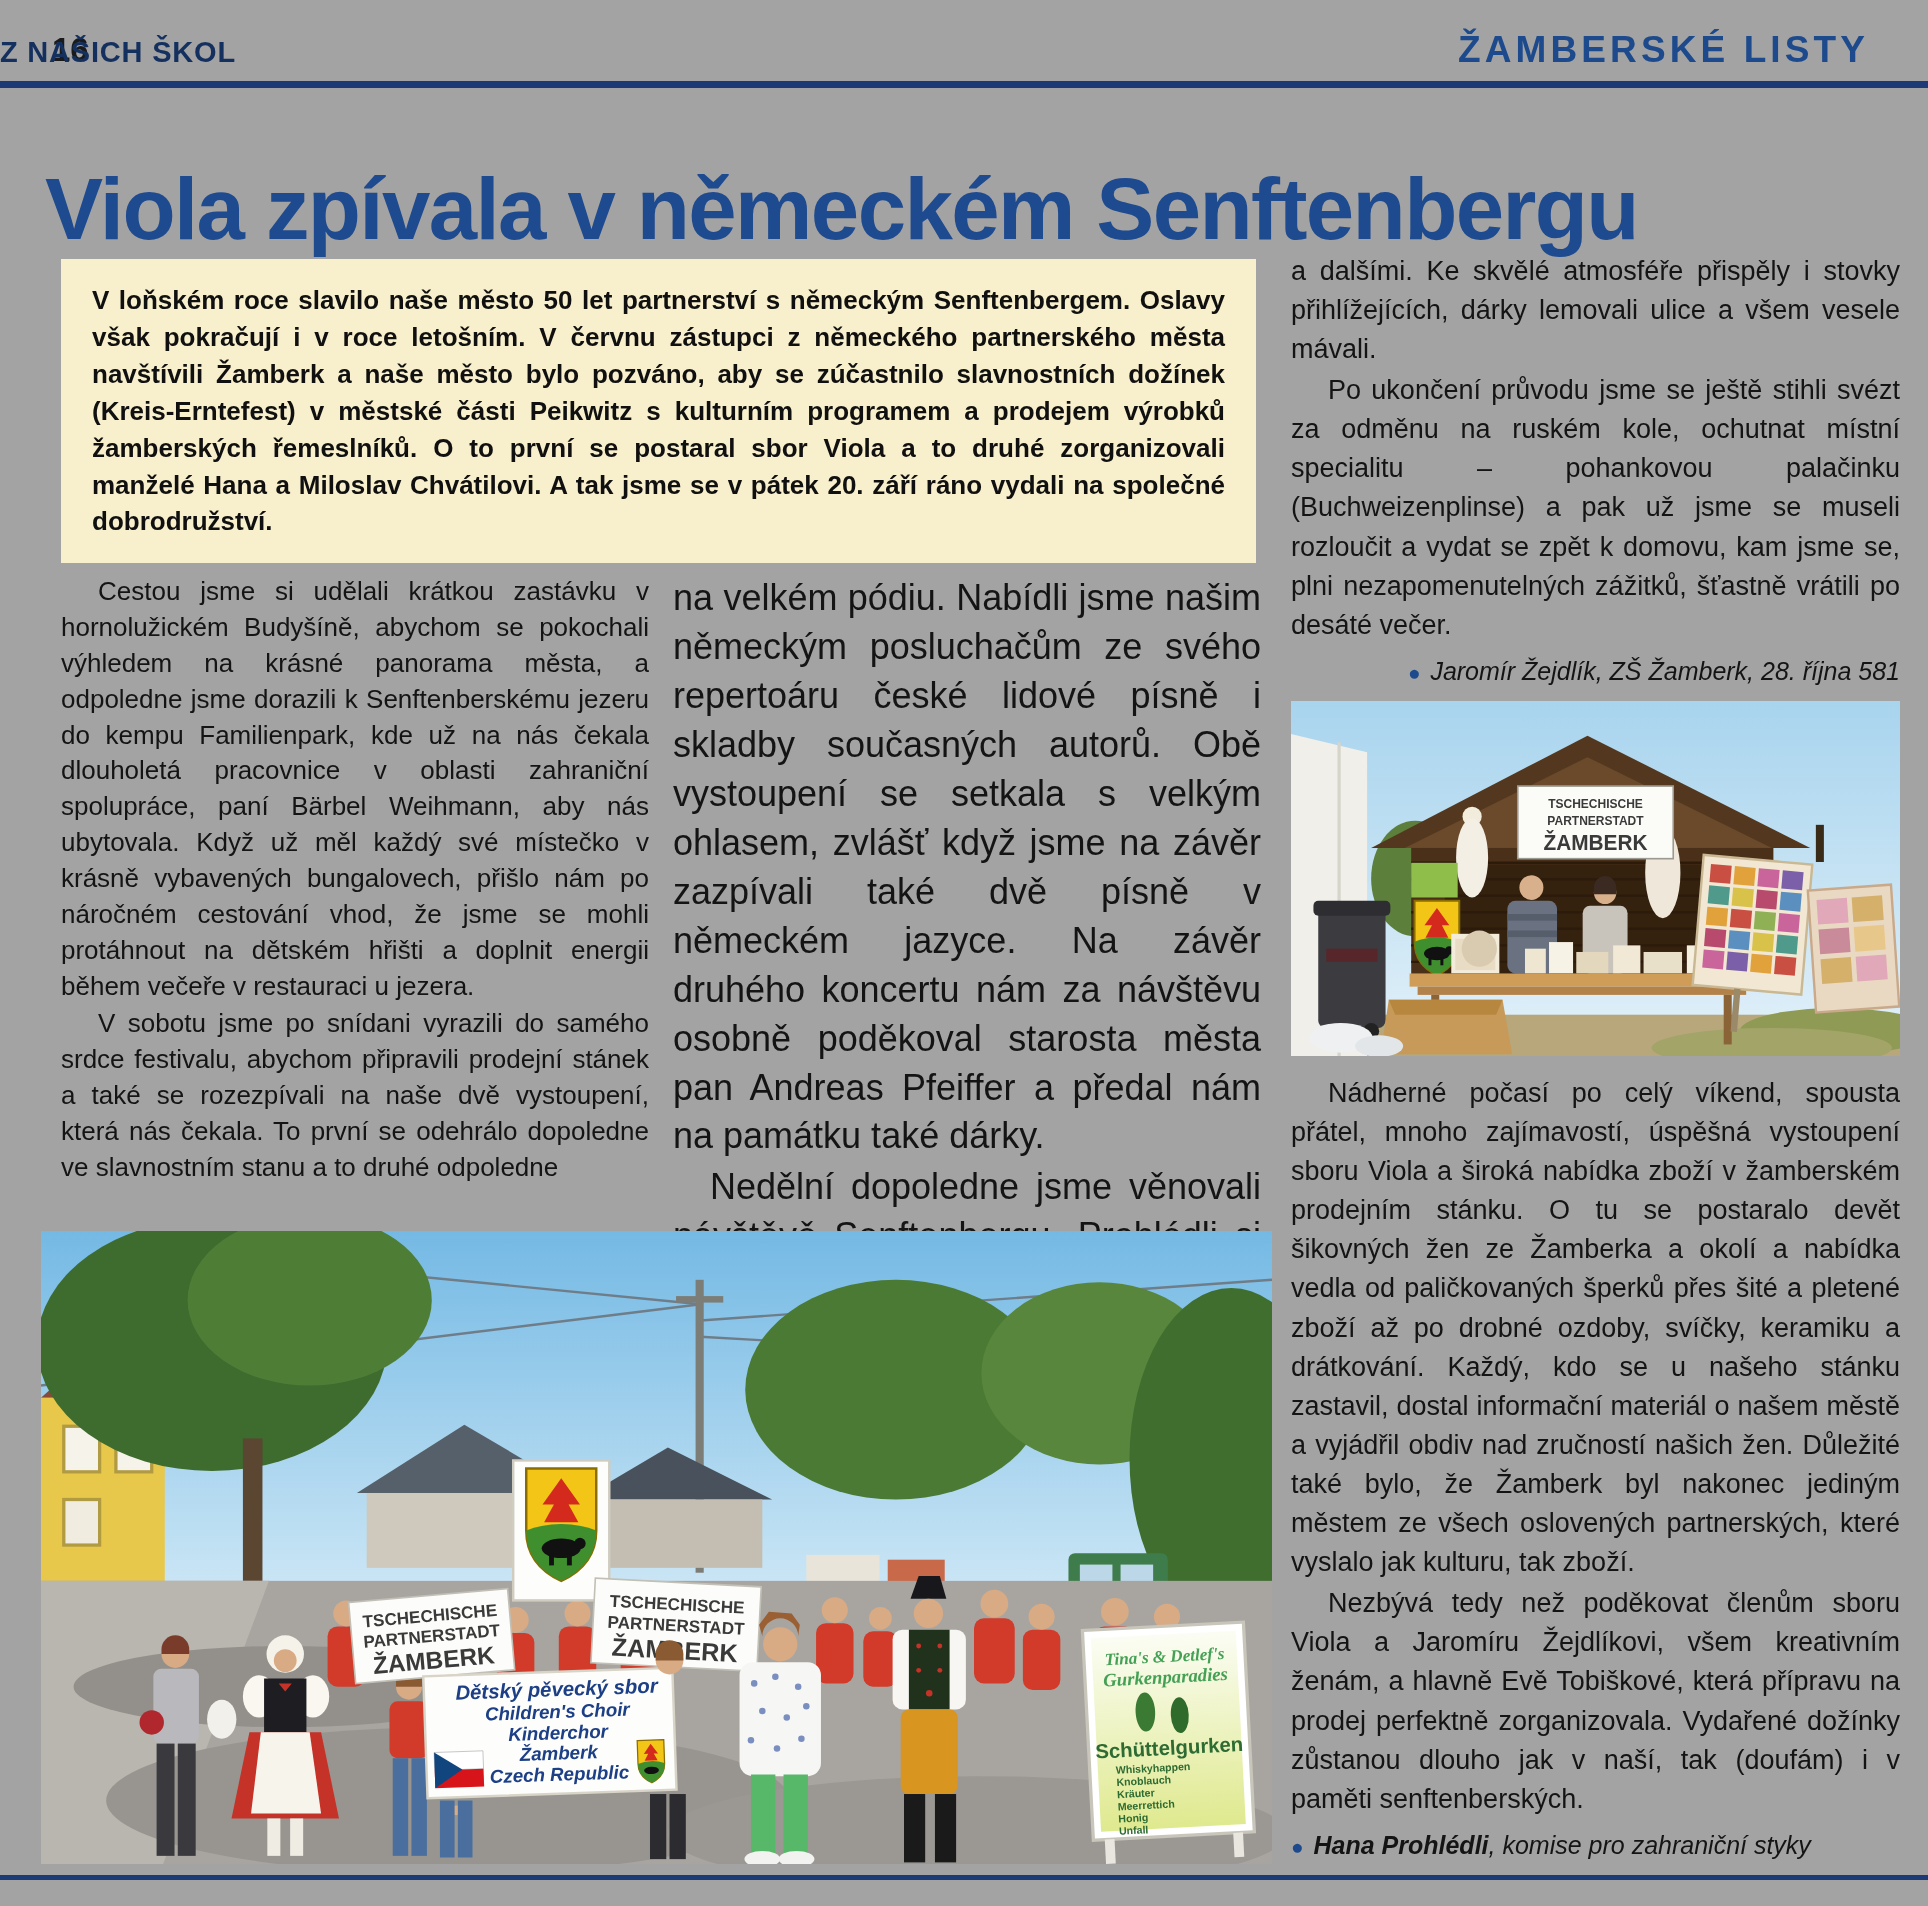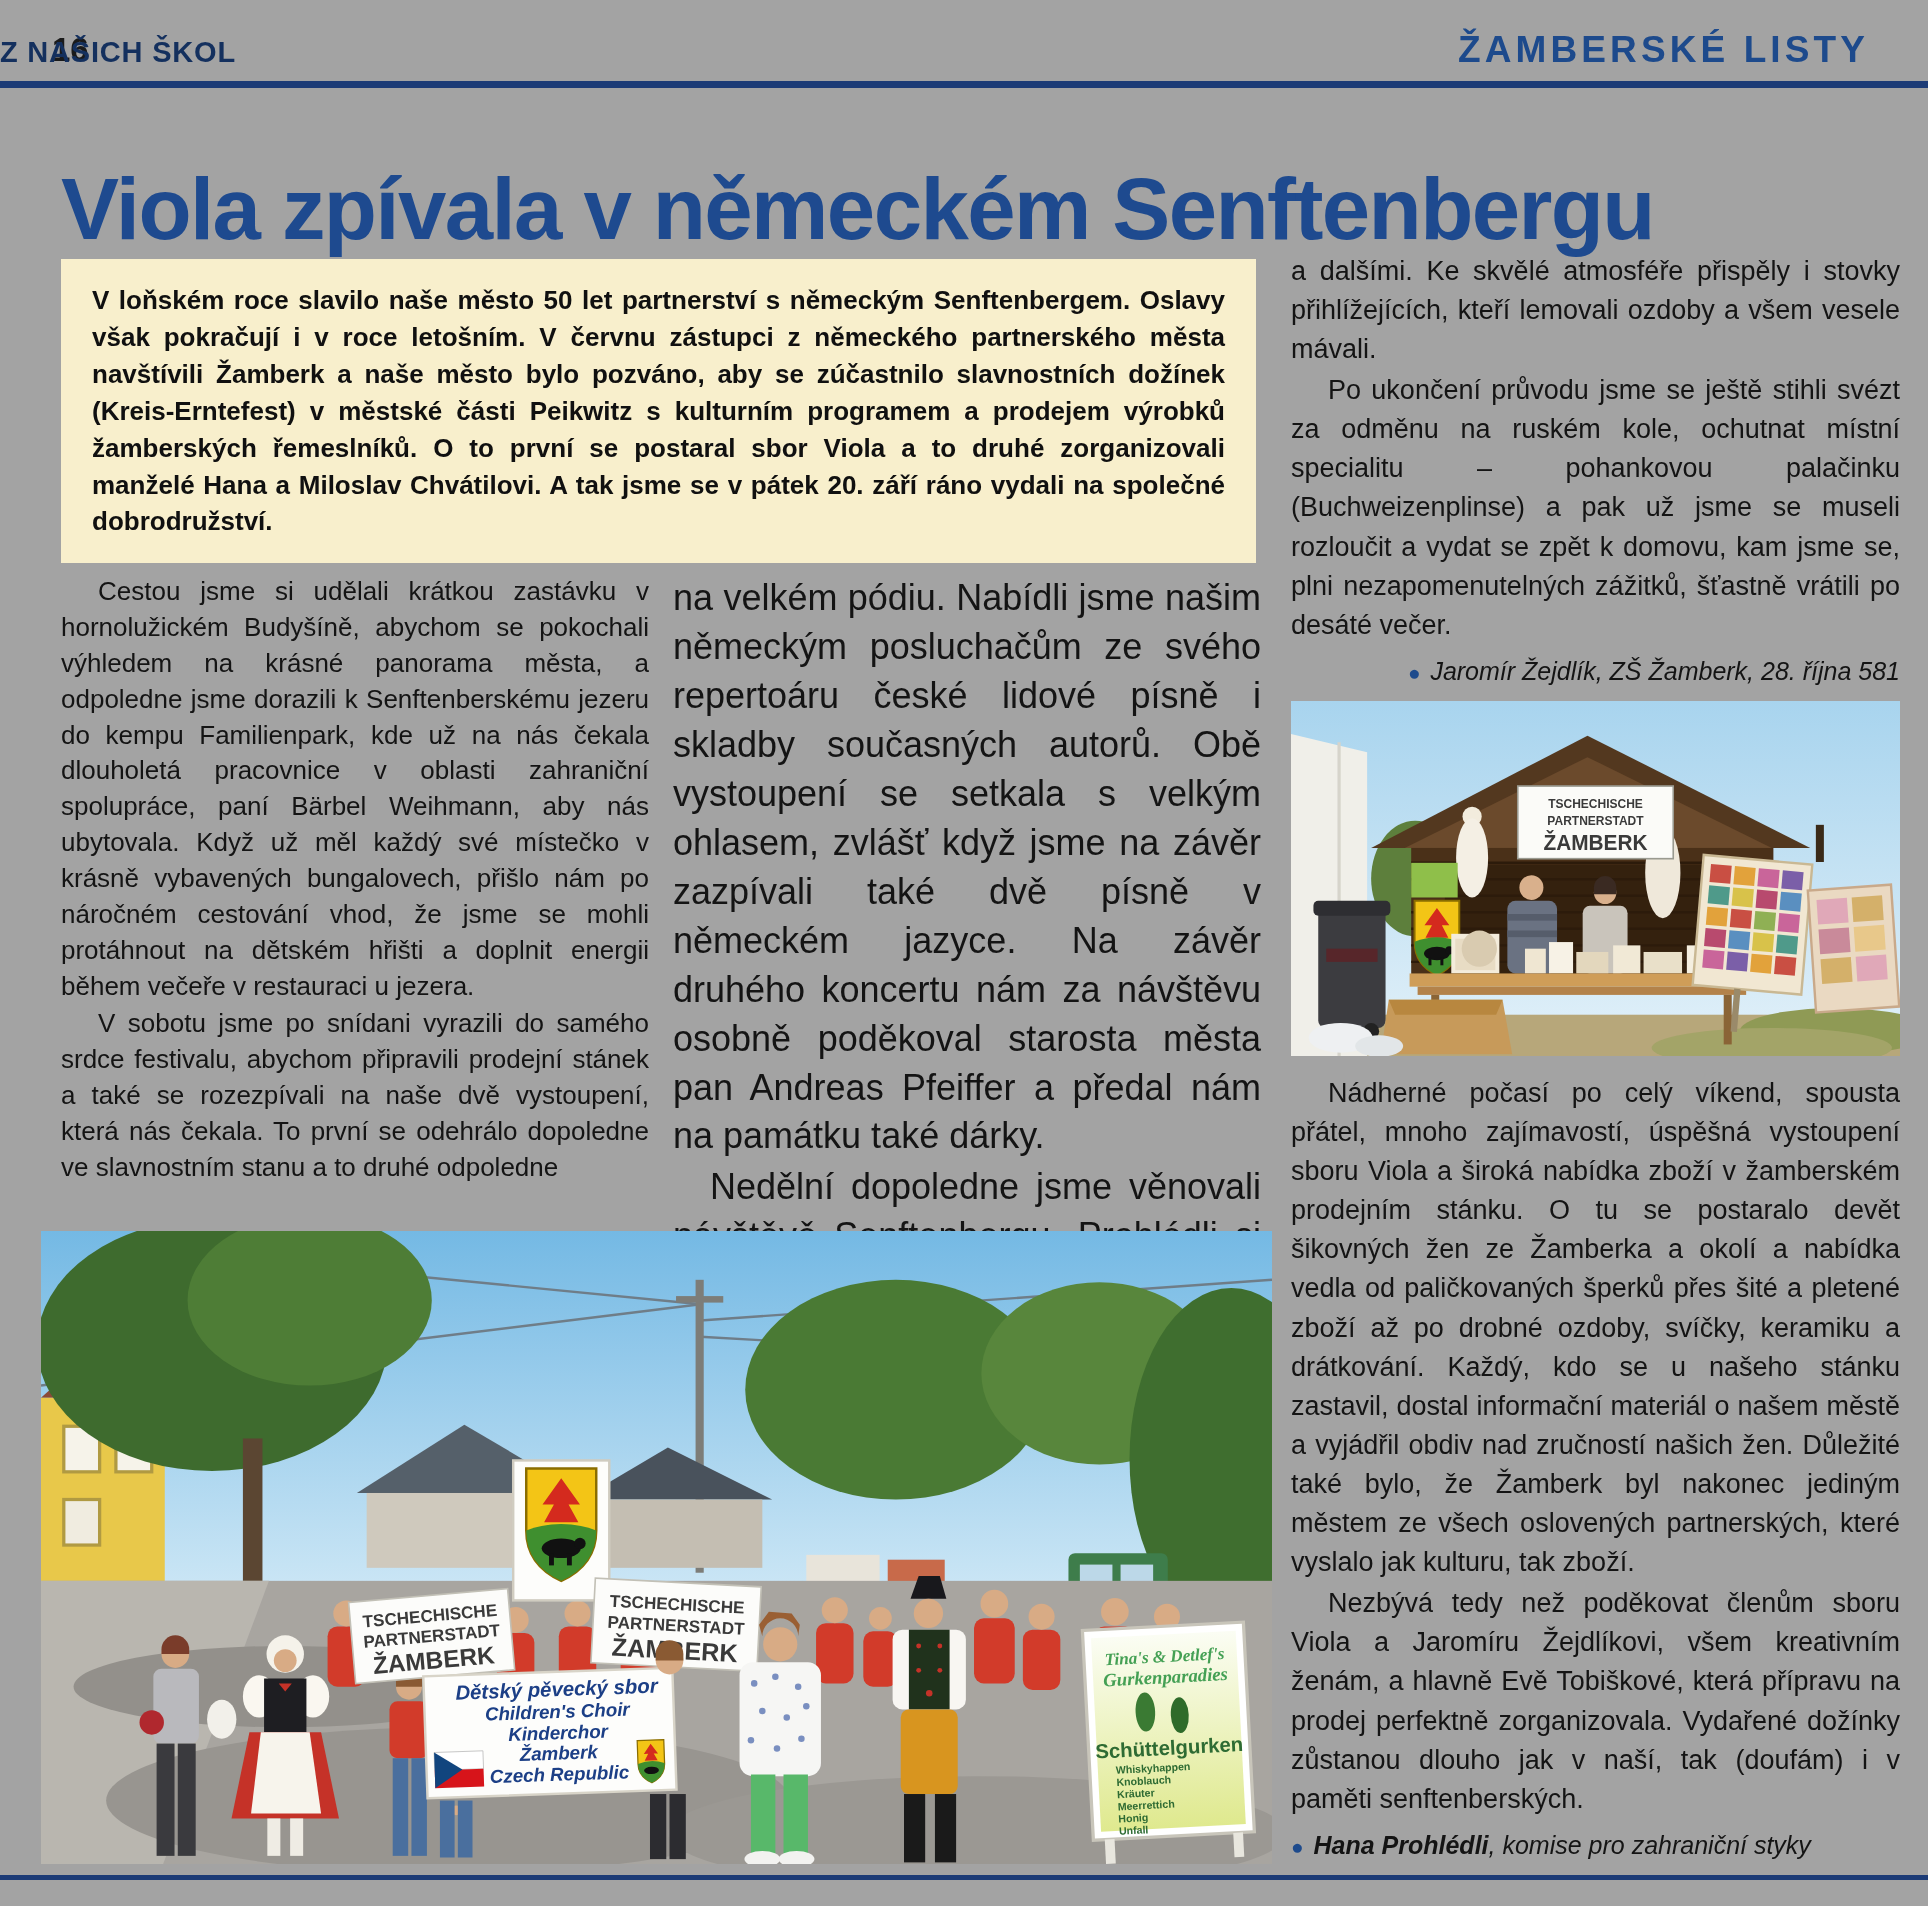--- a/index.html
+++ b/index.html
@@ -8,21 +8,21 @@
   
   .hdr-num{position:absolute;top:31px;left:52px;font-size:33px;font-weight:bold;color:#1a1a1a;}
   .hdr-section{position:absolute;top:36px;left:0;width:100%;text-align:left;
                font-size:29px;font-weight:bold;color:#14305e;letter-spacing:0.8px;}
   .hdr-masthead{position:absolute;top:29px;right:59px;font-size:37px;font-weight:bold;
                 color:#1d4a8c;letter-spacing:4.1px;}
   .rule-top{position:absolute;top:81px;left:0;width:1928px;height:7.3px;background:#1c3b76;}
   .rule-bottom{position:absolute;top:1875px;left:0;width:1928px;height:4.9px;background:#1c3b76;}
   
   .headline{position:absolute;top:101px;left:45px;width:1848px;font-size:87px;font-weight:bold;
-            color:#1e4a8f;letter-spacing:-1.6px;white-space:nowrap;margin-left:16px;}
+            color:#1e4a8f;letter-spacing:-1.6px;white-space:nowrap;}
   
   .lead-box{position:absolute;top:259px;left:61px;width:1195px;box-sizing:border-box;
             background:#f8efcc;padding:23px 31px;font-size:26px;font-weight:bold;
             line-height:1.42;text-align:justify;color:#101010;}
   
   .body-col{position:absolute;text-align:justify;color:#141414;}
   .col1{top:574px;left:61px;width:588px;font-size:26px;line-height:1.38;}
   .col2{top:574px;left:673px;width:588px;font-size:36px;line-height:1.36;}
   .col3{top:252px;left:1291px;width:609px;font-size:27px;line-height:1.45;}
   .body-col p{margin:0 0 1.6px 0;}
@@ -60,21 +60,21 @@
     <p class="indent">Cestou jsme si udělali krátkou zastávku v hornolužickém Budyšíně, abychom se pokochali výhledem na krásné panorama města, a odpoledne jsme dorazili k Senftenberskému jezeru do kempu Familienpark, kde už na nás čekala dlouholetá pracovnice v oblasti zahraniční spolupráce, paní Bärbel Weihmann, aby nás ubytovala. Když už měl každý své místečko v krásně vybavených bungalovech, přišlo nám po náročném cestování vhod, že jsme se mohli protáhnout na dětském hřišti a doplnit energii během večeře v restauraci u jezera.</p>
     <p class="indent">V sobotu jsme po snídani vyrazili do samého srdce festivalu, abychom připravili prodejní stánek a také se rozezpívali na naše dvě vystoupení, která nás čekala. To první se odehrálo dopoledne ve slavnostním stanu a to druhé odpoledne</p>
   </div>
 
   <div class="body-col col2">
     <p>na velkém pódiu. Nabídli jsme našim německým posluchačům ze svého repertoáru české lidové písně i skladby současných autorů. Obě vystoupení se setkala s velkým ohlasem, zvlášť když jsme na závěr zazpívali také dvě písně v německém jazyce. Na závěr druhého koncertu nám za návštěvu osobně poděkoval starosta města pan Andreas Pfeiffer a předal nám na památku také dárky.</p>
     <p class="indent">Nedělní dopoledne jsme věnovali návštěvě Senftenbergu. Prohlédli si centrum města a přístav a stihli si zajet ještě na rozhlednu Rostige Nagel (rezavý hřebík). Pak už jsme se vrátili zpět na oslavu dožínek, protože jsme se s pořadovým číslem 23 účastnili slavnostního průvodu městskou částí Peikwitz, společně s nazdobenou zemědělskou technikou, hudebními soubory, spolky</p>
   </div>
 
   <div class="body-col col3">
-    <p>a dalšími. Ke skvělé atmosféře přispěly i stovky přihlížejících, kteří lemovali ozdoby a všem vesele mávali.</p>
+    <p>a dalšími. Ke skvělé atmosféře přispěly i stovky přihlížejících, dárky lemovali ulice a všem vesele mávali.</p>
     <p class="indent">Po ukončení průvodu jsme se ještě stihli svézt za odměnu na ruském kole, ochutnat místní specialitu – pohankovou palačinku (Buchweizenplinse) a pak už jsme se museli rozloučit a vydat se zpět k domovu, kam jsme se, plni nezapomenutelných zážitků, šťastně vrátili po desáté večer.</p>
 
     <div class="byline align-right">
       <span class="dot">●</span><span>Jaromír Žejdlík, ZŠ Žamberk, 28. října 581</span>
     </div>
 
     <figure class="stall-photo">
       <svg viewBox="0 0 760 430" preserveAspectRatio="none" style="font-size:33px">
         <defs>
           <linearGradient id="skyS" x1="0" y1="0" x2="0" y2="1">

